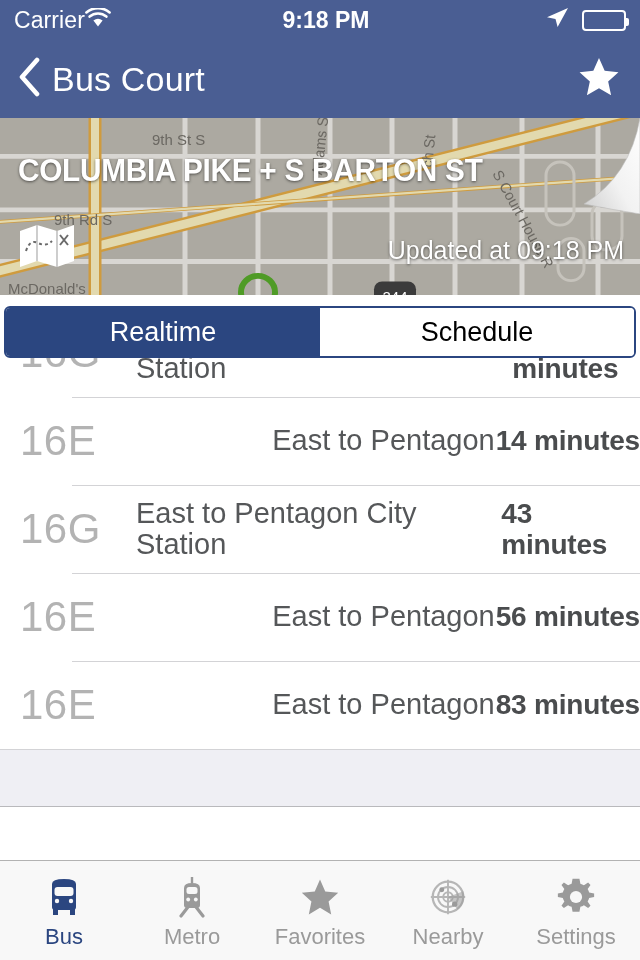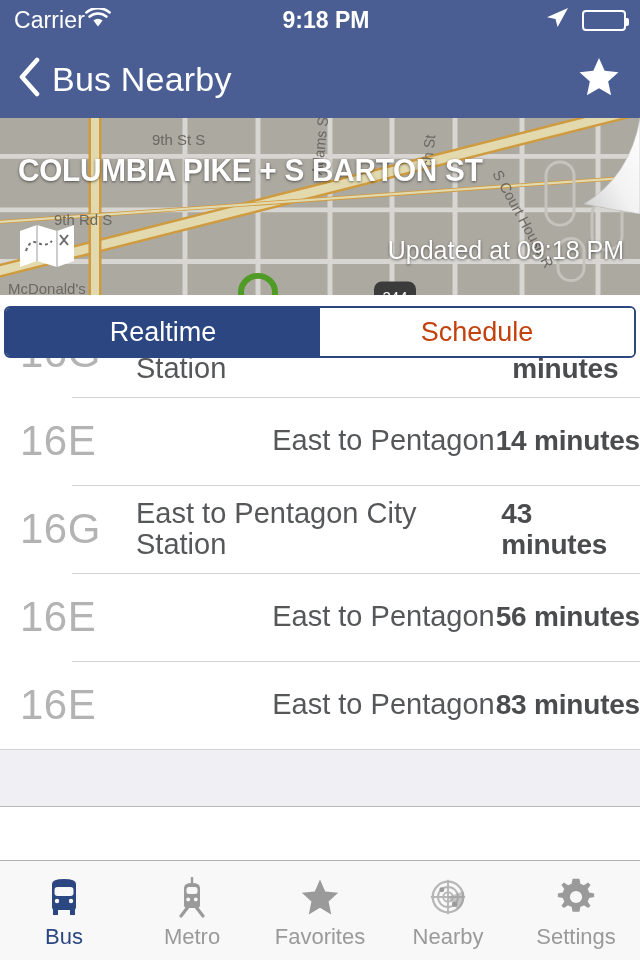--- a/index.html
+++ b/index.html
@@ -75,21 +75,21 @@
   .segwrap {
     position:absolute; left:4px; right:4px; top:306px;
     height:52px; border:2px solid #2B4680; border-radius:6px;
     display:flex; overflow:hidden; background:#fff; z-index:5;
   }
   .seg {
     flex:1; display:flex; align-items:center; justify-content:center;
     font-size:27px; cursor:pointer;
   }
   .seg.on  { background:#2B4680; color:#fff; }
-  .seg.off { background:#fff; color:#c2410c; }
+  .seg.off { background:#fff; color:#000000; }
 
   
   .list { margin-top:14px; background:#fff; }
   .row {
     display:flex; align-items:center;
     height:88px; padding-left:20px; cursor:pointer;
     position:relative;
     justify-content:space-between;
   }
   .row + .row::before {
@@ -155,21 +155,21 @@
   </div>
 </div>
 
 <div class="navbar">
   <div class="nav-back">
     <span>
       <svg width="22" height="40" viewBox="0 0 22 40">
           <path d="M19 3 L4 20 L19 37" stroke="#fff" stroke-width="4.6" fill="none" stroke-linecap="round" stroke-linejoin="round"></path>
         </svg>
     </span>
-    <span class="nav-title">Bus Nearby</span>
+    <span class="nav-title">Bus Court</span>
   </div>
   <div class="nav-star">
     <span>
       <svg width="46" height="44" viewBox="0 0 24 24">
           <path d="M12 1.6 L15.1 8.6 L22.6 9.4 L17 14.5 L18.6 22 L12 18.1 L5.4 22 L7 14.5 L1.4 9.4 L8.9 8.6 Z" fill="#fff"></path>
         </svg>
     </span>
   </div>
 </div>
 

